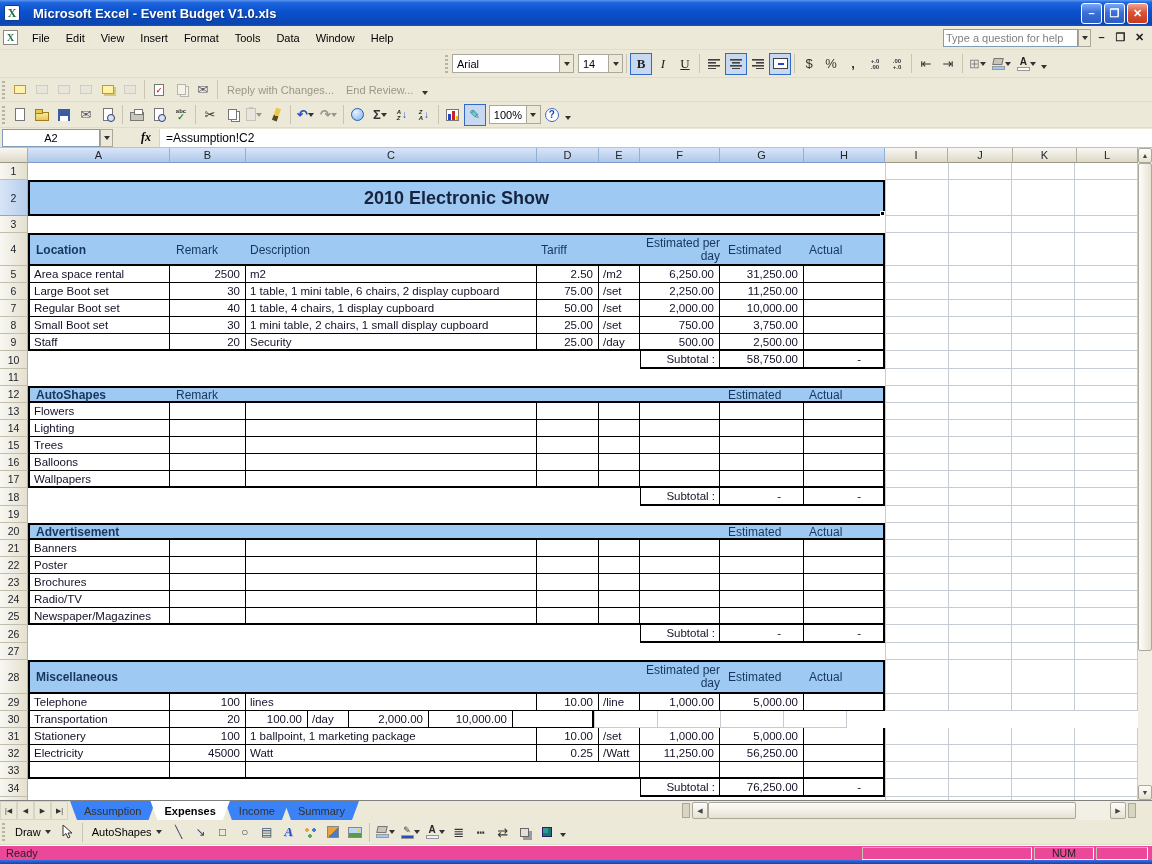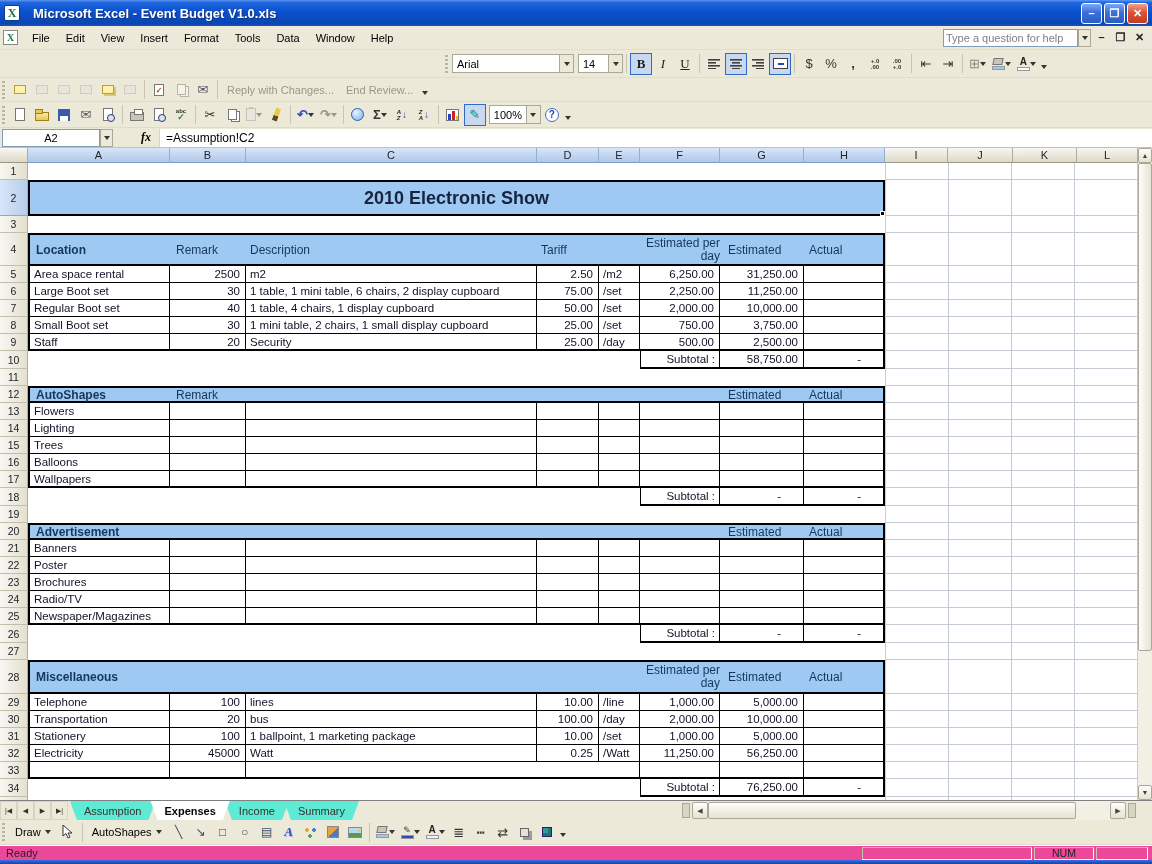--- a/index.html
+++ b/index.html
@@ -145,21 +145,21 @@
 
   
   #vscroll{left:1138px;top:148px;width:14px;height:652px;background:#F2F0E4;display:flex;flex-direction:column;}
   .sbtn{width:14px;height:15px;background:linear-gradient(180deg,#FDFDFB,#E6E2D2);border:1px solid #ACA899;border-radius:2px;
     display:flex;align-items:center;justify-content:center;font-size:7px;color:#444;}
   #vthumb{width:14px;height:488px;background:linear-gradient(90deg,#FDFDFB,#E6E2D2);border:1px solid #ACA899;border-radius:2px;}
 
   
   #tabbar{left:0;top:800px;width:1152px;height:20px;background:#ECE9D8;border-top:1px solid #808080;display:flex;align-items:stretch;}
   .tnav{width:17px;display:flex;align-items:center;justify-content:center;font-size:7px;color:#333;background:#ECE9D8;border:1px solid #D8D4C4;}
-  .tab{display:flex;align-items:center;padding:0 14px;font-size:11px;color:#333;background:#5eead4;
+  .tab{display:flex;align-items:center;padding:0 14px;font-size:11px;color:#333;background:#3b82f6;
     clip-path:polygon(0 0,100% 0,calc(100% - 7px) 100%,7px 100%);margin-left:-5px;}
   .tab.active{background:#fff;font-weight:bold;color:#000;z-index:2;}
   .hsplit{width:8px;background:#D9D5C3;border:1px solid #ACA899;margin:2px 2px;}
   #hthumb{width:368px;background:linear-gradient(180deg,#FDFDFB,#E6E2D2);border:1px solid #ACA899;border-radius:2px;margin:1px 0;}
   .hbtn{width:16px;background:linear-gradient(180deg,#FDFDFB,#E6E2D2);border:1px solid #ACA899;border-radius:2px;margin:1px 0;
     display:flex;align-items:center;justify-content:center;font-size:7px;color:#444;}
   .htrack{background:#F2F0E4;}
   .hcorner{width:14px;background:#ECE9D8;}
 
   
@@ -804,21 +804,20 @@
         <span class="cell tb txt wE">/line</span>
         <span class="cell tb num wF">1,000.00</span>
         <span class="cell tb num wG">5,000.00</span>
         <span class="cell tb tb-last wH"></span>
         <span class="cell tail"></span>
       </div>
     <div class="r" style="height:17px">
         <span class="rh">30</span>
         <span class="cell tb tb-first txt wA">Transportation</span>
         <span class="cell tb num wB">20</span>
-        <span class="cell tb txt wC">bus</span>
         <span class="cell tb num wD">100.00</span>
         <span class="cell tb txt wE">/day</span>
         <span class="cell tb num wF">2,000.00</span>
         <span class="cell tb num wG">10,000.00</span>
         <span class="cell tb tb-last wH"></span>
         <span class="cell tail"></span>
       </div>
     <div class="r" style="height:17px">
         <span class="rh">31</span>
         <span class="cell tb tb-first txt wA">Stationery</span>

